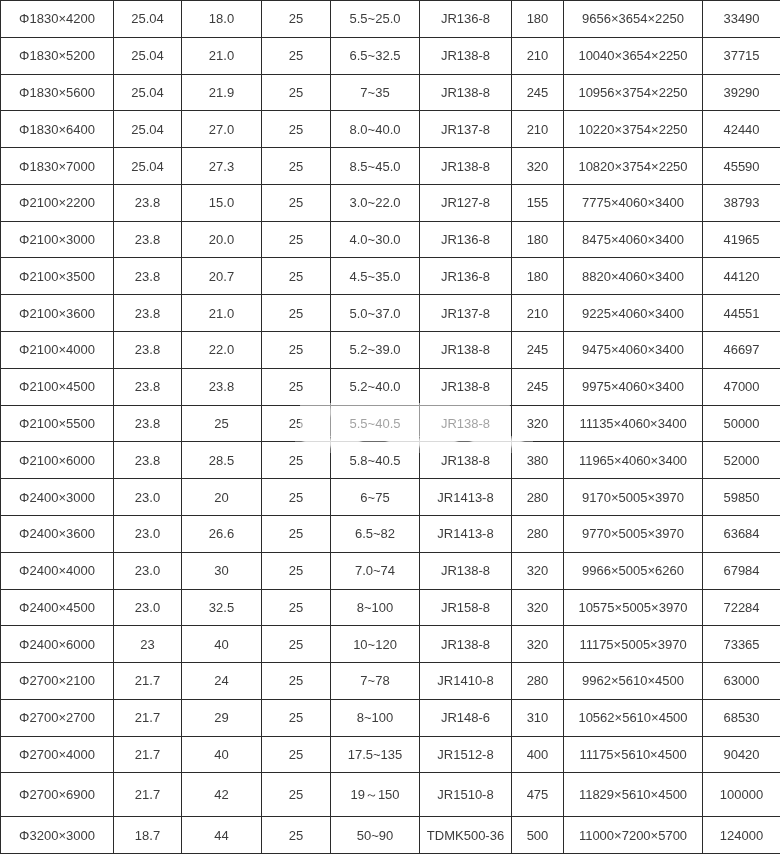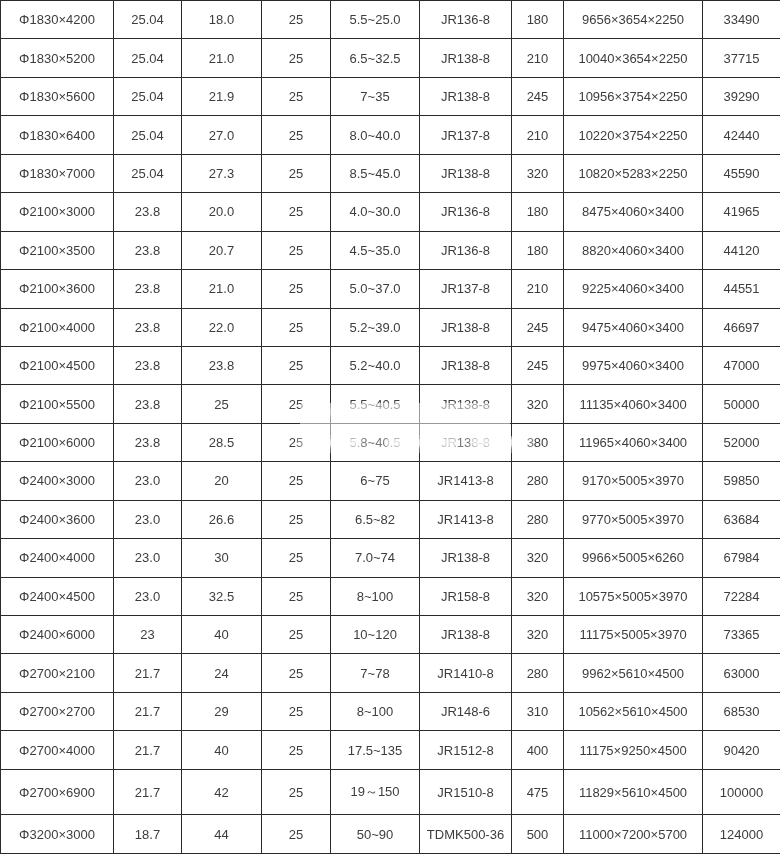--- a/index.html
+++ b/index.html
@@ -135,22 +135,33 @@
           <td>42440</td>
         </tr>
         <tr>
           <td>Φ1830×7000</td>
           <td>25.04</td>
           <td>27.3</td>
           <td>25</td>
           <td>8.5~45.0</td>
           <td>JR138-8</td>
           <td>320</td>
-          <td>10820×5283×2250</td>
+          <td>10820×3754×2250</td>
           <td>45590</td>
+        </tr>
+        <tr>
+          <td>Φ2100×2200</td>
+          <td>23.8</td>
+          <td>15.0</td>
+          <td>25</td>
+          <td>3.0~22.0</td>
+          <td>JR127-8</td>
+          <td>155</td>
+          <td>7775×4060×3400</td>
+          <td>38793</td>
         </tr>
         <tr>
           <td>Φ2100×3000</td>
           <td>23.8</td>
           <td>20.0</td>
           <td>25</td>
           <td>4.0~30.0</td>
           <td>JR136-8</td>
           <td>180</td>
           <td>8475×4060×3400</td>
@@ -300,21 +311,21 @@
           <td>68530</td>
         </tr>
         <tr>
           <td>Φ2700×4000</td>
           <td>21.7</td>
           <td>40</td>
           <td>25</td>
           <td>17.5~135</td>
           <td>JR1512-8</td>
           <td>400</td>
-          <td>11175×9250×4500</td>
+          <td>11175×5610×4500</td>
           <td>90420</td>
         </tr>
         <tr>
           <td>Φ2700×6900</td>
           <td>21.7</td>
           <td>42</td>
           <td>25</td>
           <td>19～150</td>
           <td>JR1510-8</td>
           <td>475</td>

